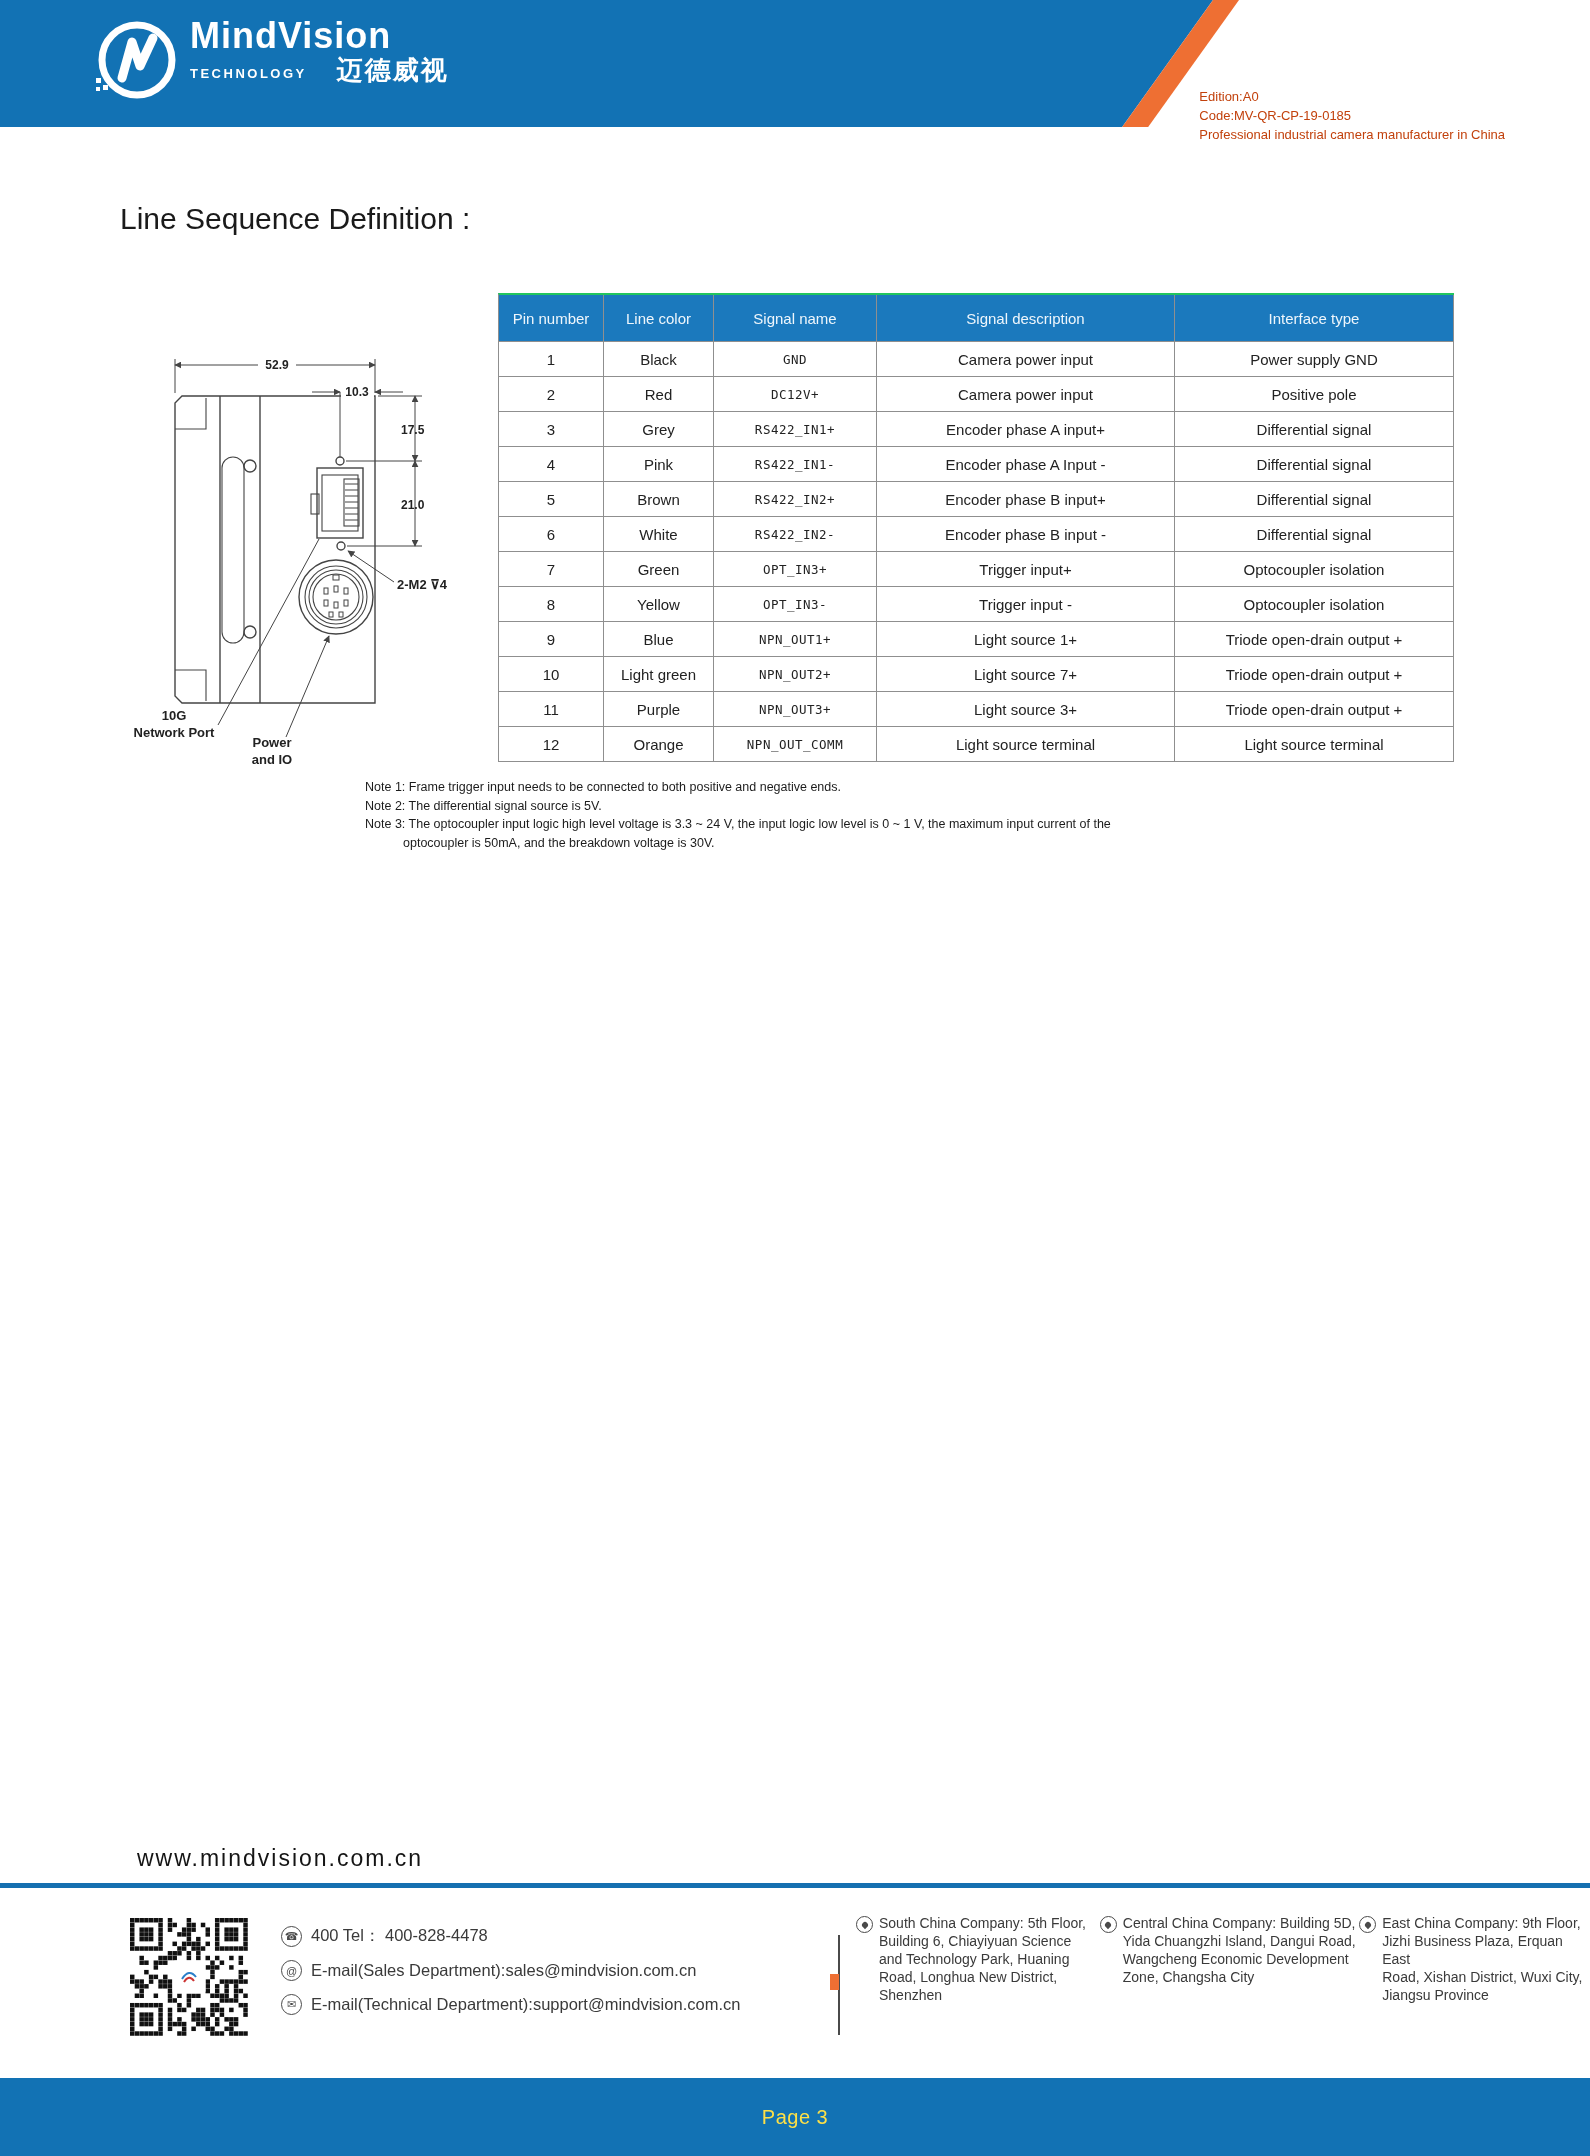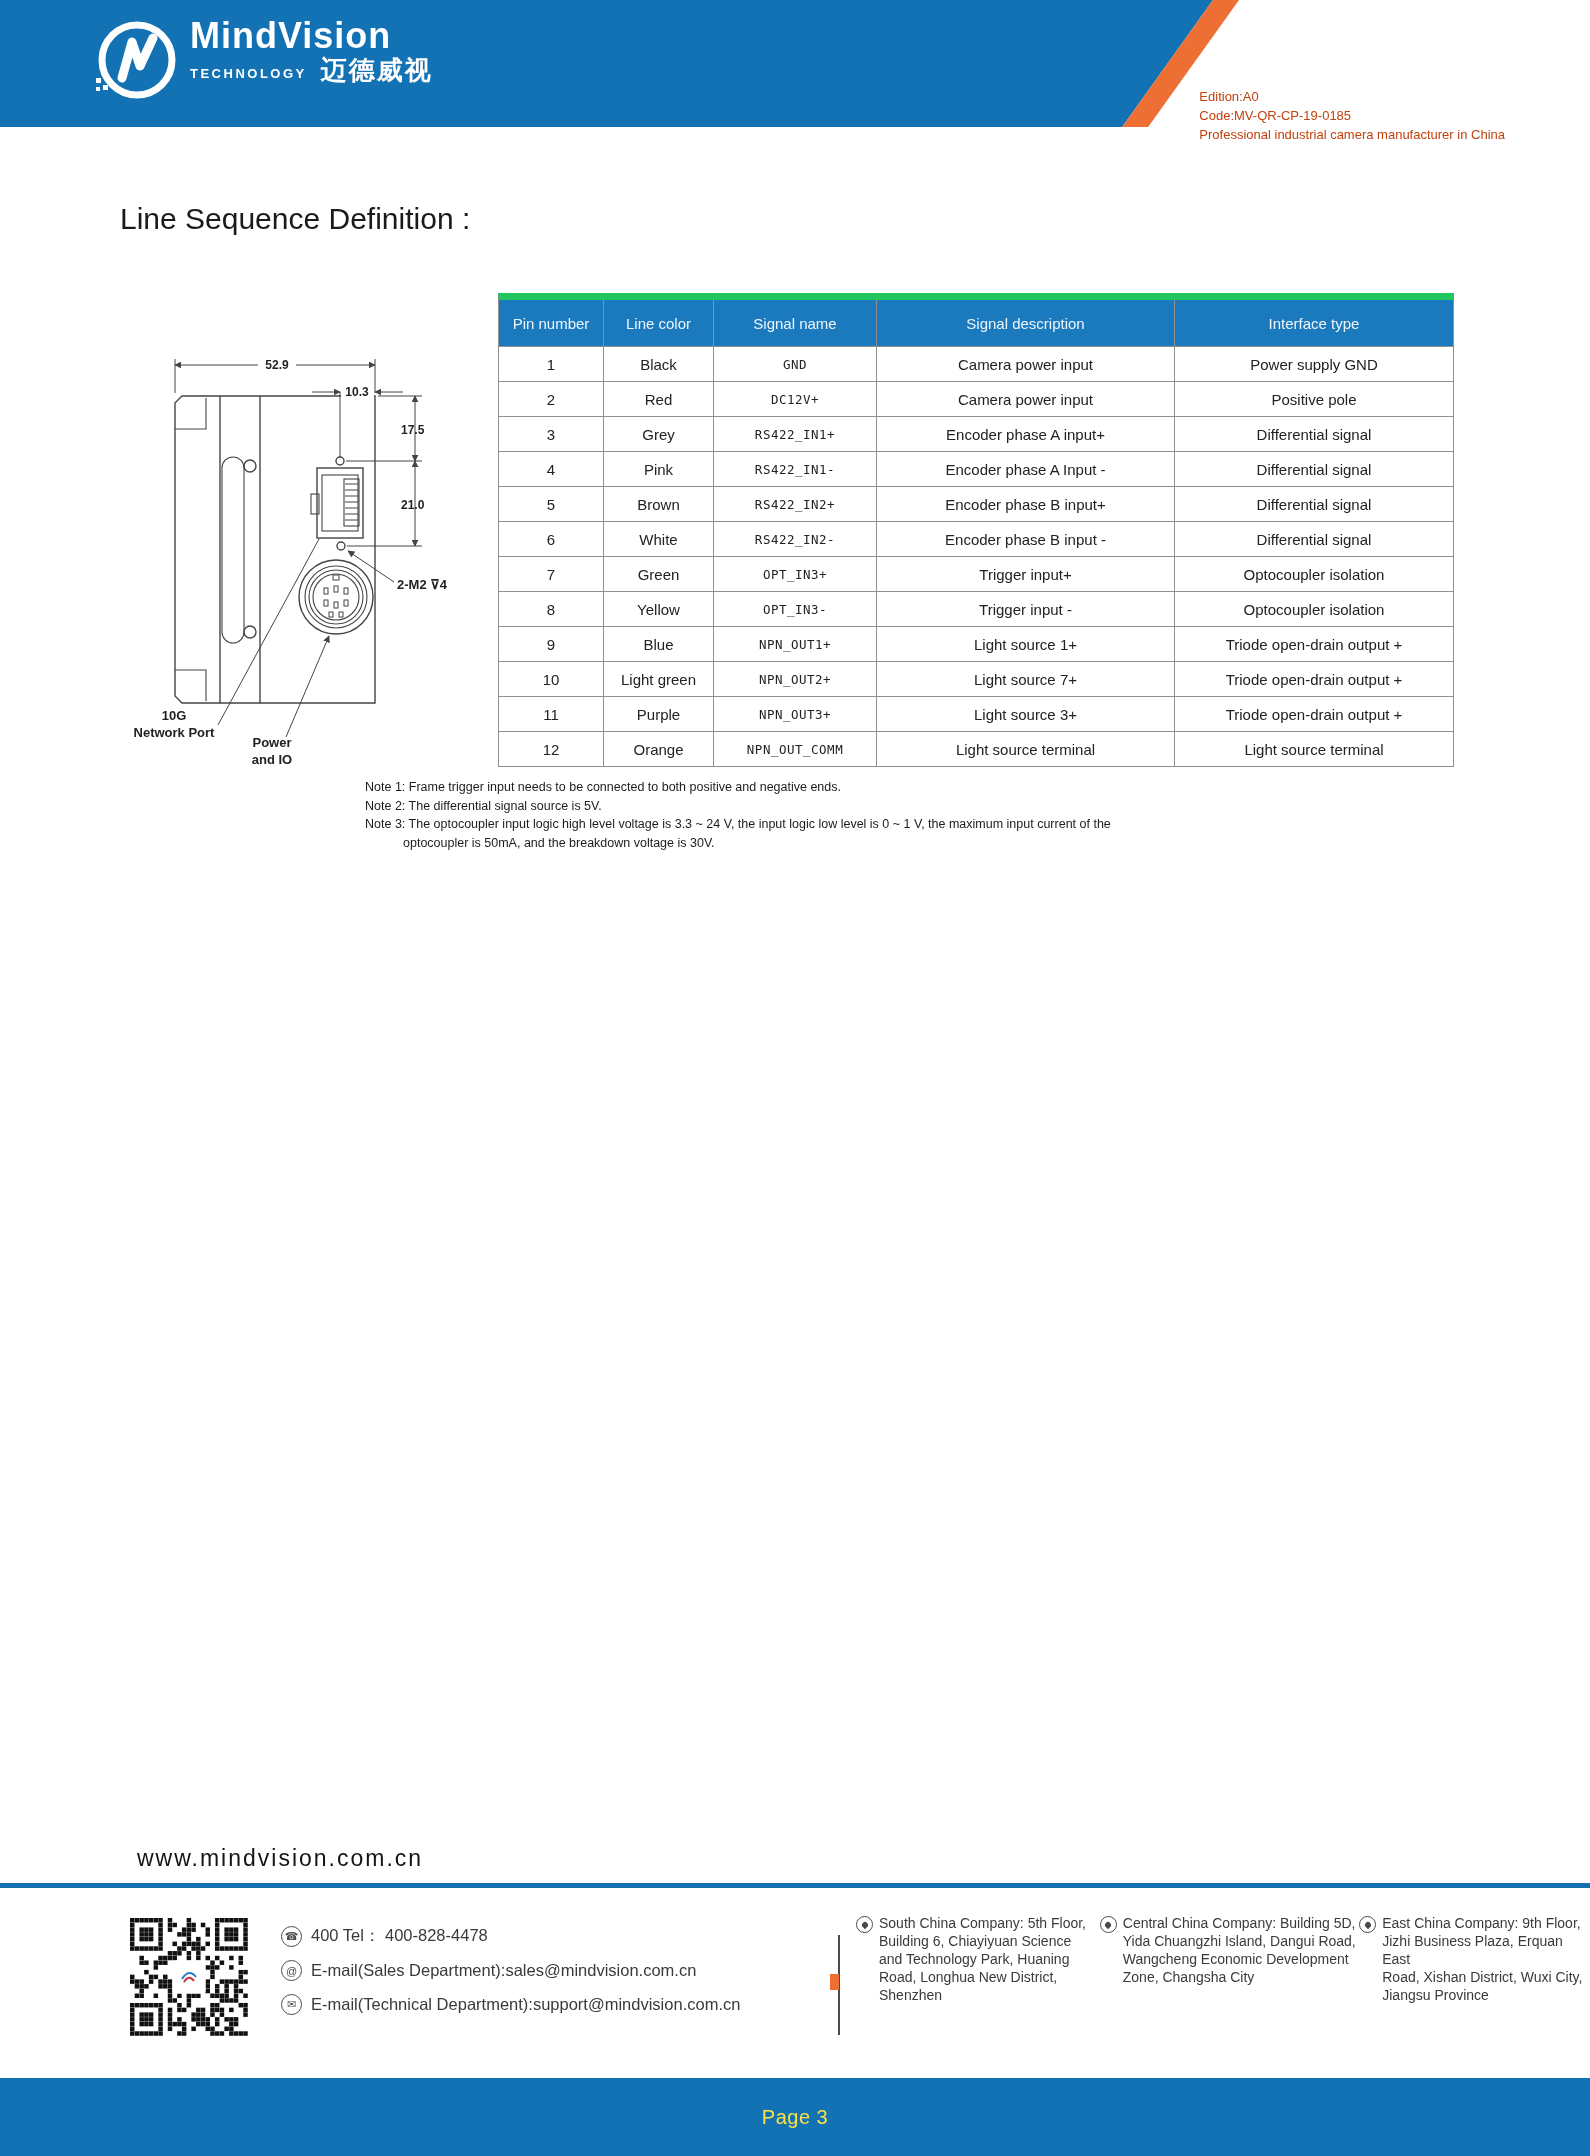--- a/index.html
+++ b/index.html
@@ -10,36 +10,36 @@
   .banner{position:absolute;left:0;top:0;width:1590px;height:127px;}
   .banner-blue{position:absolute;inset:0;background:#1272b4;
                clip-path:polygon(0 0,1213px 0,1115px 137px,0 137px);}
   .banner-orange{position:absolute;inset:0;background:#ee6f33;
                clip-path:polygon(1213px 0,1239px 0,1141px 137px,1115px 137px);}
   .logo{position:absolute;left:92px;top:16px;display:flex;align-items:flex-start;gap:12px;color:#fff;}
   .logo-texts{display:flex;flex-direction:column;}
   .logo-brand{font-size:36px;font-weight:bold;letter-spacing:1px;line-height:40px;}
   .logo-sub-row{display:flex;align-items:flex-end;gap:14px;}
   .logo-tech{font-size:13px;font-weight:bold;letter-spacing:2.5px;line-height:20px;}
-  .logo-cn{font-size:26px;font-weight:bold;letter-spacing:2px;line-height:28px;}
+  .logo-cn{font-size:26px;font-weight:bold;letter-spacing:2px;line-height:28px;margin-left:16px;}
   .header-meta{position:absolute;right:85px;top:47px;
                font-size:13px;line-height:19px;color:#c2410c;margin-top:40px;}
 
   
   .page-title{position:absolute;left:120px;top:202px;font-size:30px;color:#1a1a1a;}
 
   
   .diagram{position:absolute;left:110px;top:345px;}
   .diagram text{font-family:"Liberation Sans",sans-serif;font-size:12px;font-weight:bold;fill:#222;}
   .diagram .lbl{font-size:13px;}
 
   
   .pin-table{position:absolute;left:498px;top:293px;display:grid;
              grid-template-columns:105px 110px 163px 298px 279px;
-             border-left:1px solid #8f8f8f;border-top:7px solid #22c55e;}
+             border-left:1px solid #8f8f8f;border-top:2px solid #22c55e;}
   .pin-table .th{background:#1b79bd;color:#eef6fc;font-size:15px;height:47px;
              display:flex;align-items:center;justify-content:center;text-align:center;
              border-right:1px solid #8f8f8f;border-bottom:1px solid #8f8f8f;line-height:17px;padding:0 2px;box-sizing:border-box;}
   .pin-table .td{background:#fff;color:#222;font-size:15px;height:35px;
              display:flex;align-items:center;justify-content:center;text-align:center;
              border-right:1px solid #8f8f8f;border-bottom:1px solid #8f8f8f;box-sizing:border-box;overflow:hidden;}
   .pin-table .td.mono{font-family:"DejaVu Sans Mono",monospace;font-size:12.5px;letter-spacing:0.5px;}
 
   
   .notes{position:absolute;left:365px;top:778px;font-size:12.5px;line-height:18.5px;color:#1c1c1c;}

